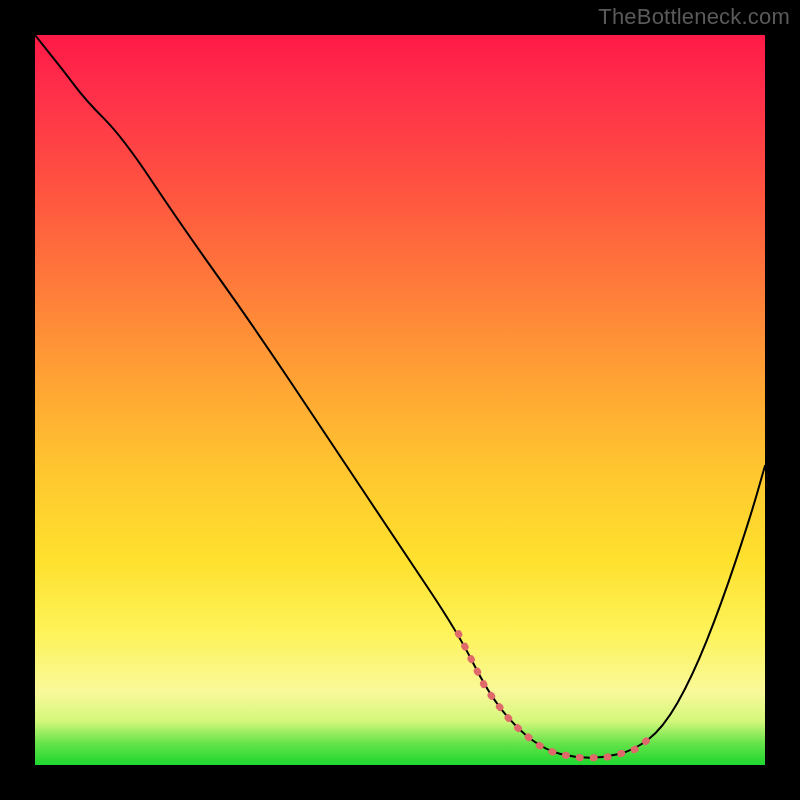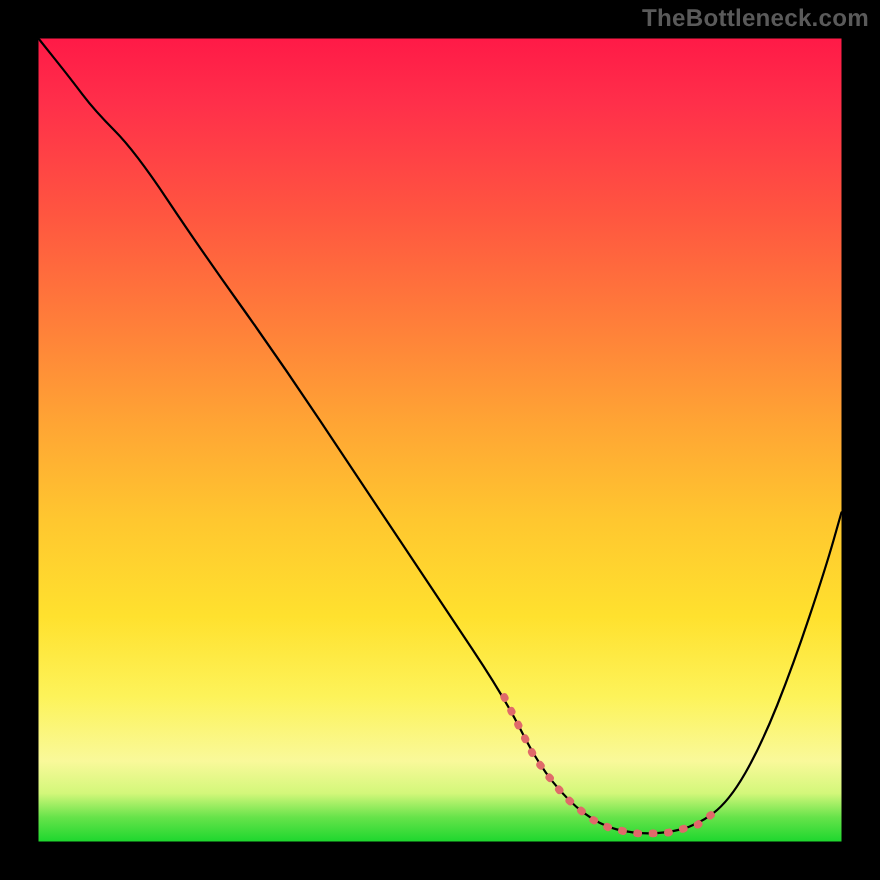--- a/index.html
+++ b/index.html
@@ -16,21 +16,21 @@
     width: 800px;
     height: 800px;
     background: #000;
   }
   .watermark {
     position: absolute;
     top: 4px;
     right: 10px;
     color: #5a5a5a;
     font-size: 22px;
-    font-weight: 700;
+    font-weight: 400;
     letter-spacing: 0.2px;
     z-index: 10;
   }
   .plot-area {
     position: absolute;
     left: 35px;
     top: 35px;
     width: 730px;
     height: 730px;
     

